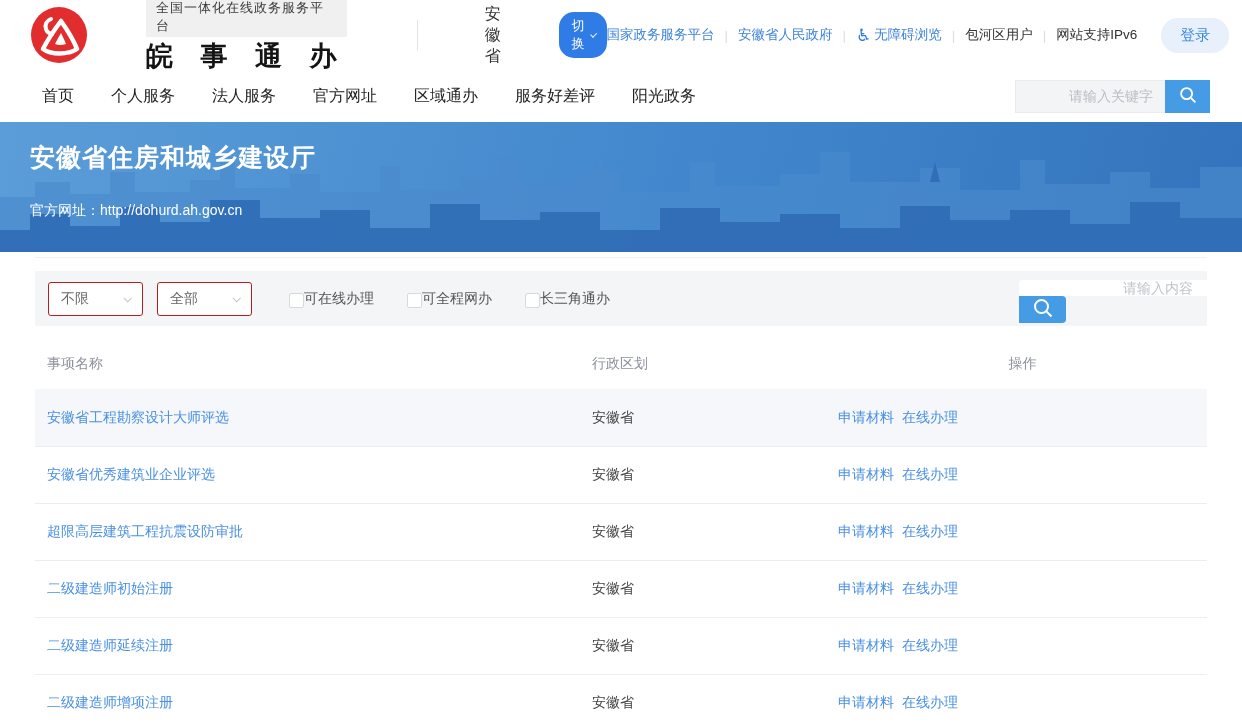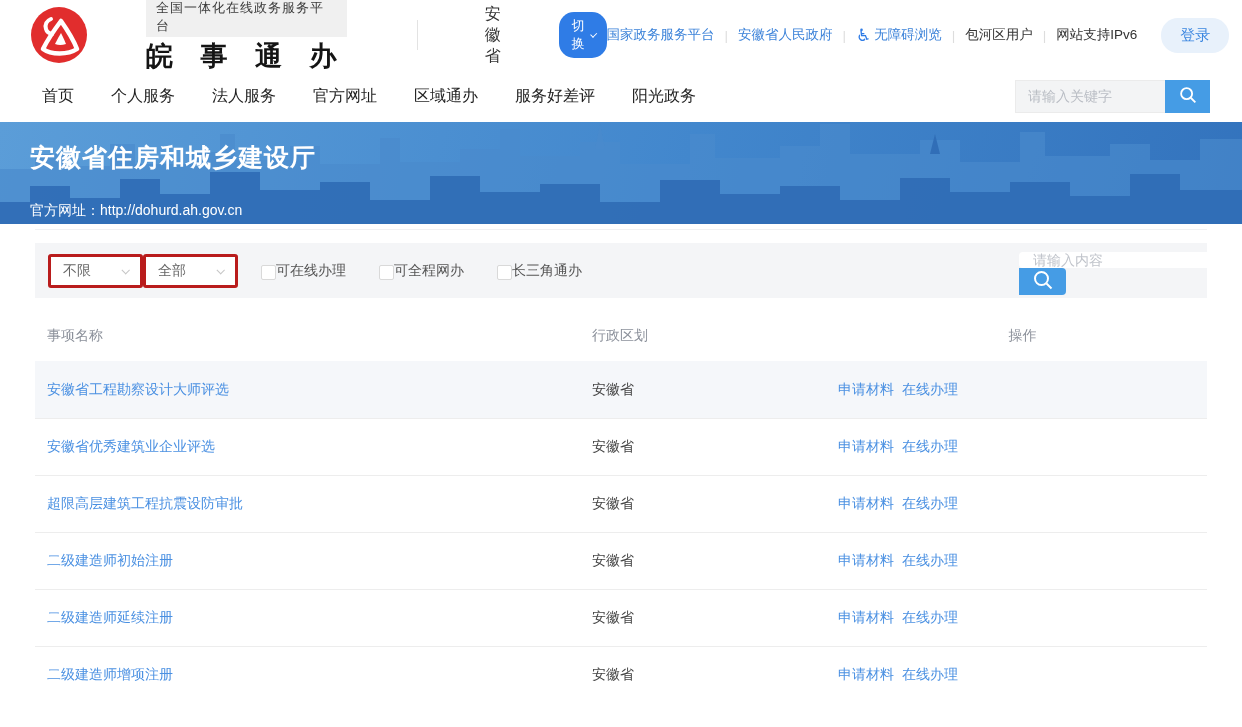--- a/index.html
+++ b/index.html
@@ -1,19 +1,19 @@
 <!DOCTYPE html>
 <html><head>
 <meta charset="utf-8">
 <style>
   * { margin:0; padding:0; box-sizing:border-box; }
   body { background:#fff; font-family:"Liberation Sans","DejaVu Sans",sans-serif; }
   a { text-decoration:none; cursor:pointer; }
   button { cursor:pointer; border:none; font-family:inherit; }
-  input { font-family:inherit; outline:none; }
+  input { font-family:inherit; outline:none;text-align:right; }
 
   .page { width:1242px; height:727px; overflow:hidden; position:relative; background:#fff; }
 
   
   .topbar { height:70px; display:flex; align-items:center; justify-content:space-between; padding:0 32px 0 30px; }
   .topbar-left { display:flex; align-items:center;gap:48px; }
   .logo { width:58px; height:58px; flex:0 0 auto; margin-right:10px; }
   .brand-text { display:flex; flex-direction:column; }
   .platform-tag { font-size:13px; color:#3a3a3a; background:#f0f0f0; padding:2px 10px; letter-spacing:1px; align-self:flex-start; }
   .site-name { font-size:27px; font-weight:bold; color:#141414; letter-spacing:10px; white-space:nowrap; margin-top:1px; }
@@ -34,31 +34,31 @@
   
   .mainnav { height:52px; display:flex; align-items:center; justify-content:space-between; padding:0 32px 0 42px; }
   .nav-list { list-style:none; display:flex; gap:37px; }
   .nav-list li { font-size:16px; color:#1f1f1f; cursor:pointer; }
   .nav-search { display:flex; height:33px; }
   .nav-search input { width:150px; background:#f3f4f5; border:1px solid #ebebeb; border-right:none; padding:0 12px; font-size:14px; color:#333; }
   .nav-search input::placeholder { color:#b9bdc4; }
   .nav-search button { width:45px; background:#459ce5; display:flex; align-items:center; justify-content:center; }
 
   
-  .banner { height:102px; position:relative; overflow:hidden; background:linear-gradient(105deg,#5b9dd8 0%,#4287cd 55%,#3373bd 100%);text-decoration:underline; }
+  .banner { height:130px; position:relative; overflow:hidden; background:linear-gradient(105deg,#5b9dd8 0%,#4287cd 55%,#3373bd 100%);text-decoration:underline; }
   .banner svg.skyline { position:absolute; left:0; bottom:0; width:100%; height:130px; }
   .banner-title { position:absolute; left:30px; top:19px; z-index:2; color:#fff; font-size:25px; font-weight:bold; letter-spacing:1px; }
   .banner-meta { position:absolute; left:30px; top:80px; z-index:2; color:#fff; font-size:14px; display:flex; gap:46px; }
 
   .thin-line { margin:5px 35px 0; border-top:1px solid #f0f1f3; }
 
   
   .content { margin:0 35px; }
   .filter-strip { margin-top:13px; background:#f4f5f7; height:55px; display:flex; align-items:center; padding:0 13px; position:relative; }
-  .select-box { width:95px; height:34px; background:#fff; border:3px solid #b91c1c; border-radius:3px; display:flex; align-items:center; justify-content:space-between; padding:0 12px; font-size:14px; color:#666; cursor:pointer; }
+  .select-box { width:95px; height:34px; background:#fff; border:1px solid #b91c1c; border-radius:3px; display:flex; align-items:center; justify-content:space-between; padding:0 12px; font-size:14px; color:#666; margin-right:14px; cursor:pointer; }
   .select-box .chev { color:#c6c6c6; }
   .cbx { display:flex; align-items:flex-end; margin-right:33px; cursor:pointer; }
   .cbx:first-of-type { margin-left:23px; }
   .cbx .box { width:15px; height:15px; background:#fff; border:1px solid #d9d9d9; border-radius:2px; }
   .cbx .lbl { font-size:14px; color:#555; }
   .filter-search { position:absolute; right:0; top:9px; display:flex; height:37px;flex-direction:column; }
   .filter-search input { width:188px; background:#fff; border:none; border-radius:4px 0 0 4px; padding:0 14px; font-size:14px; color:#333; }
   .filter-search input::placeholder { color:#c0c4cb; }
   .filter-search button { width:47px; background:#459ce5; border-radius:0 4px 4px 0; display:flex; align-items:center; justify-content:center; }
 

